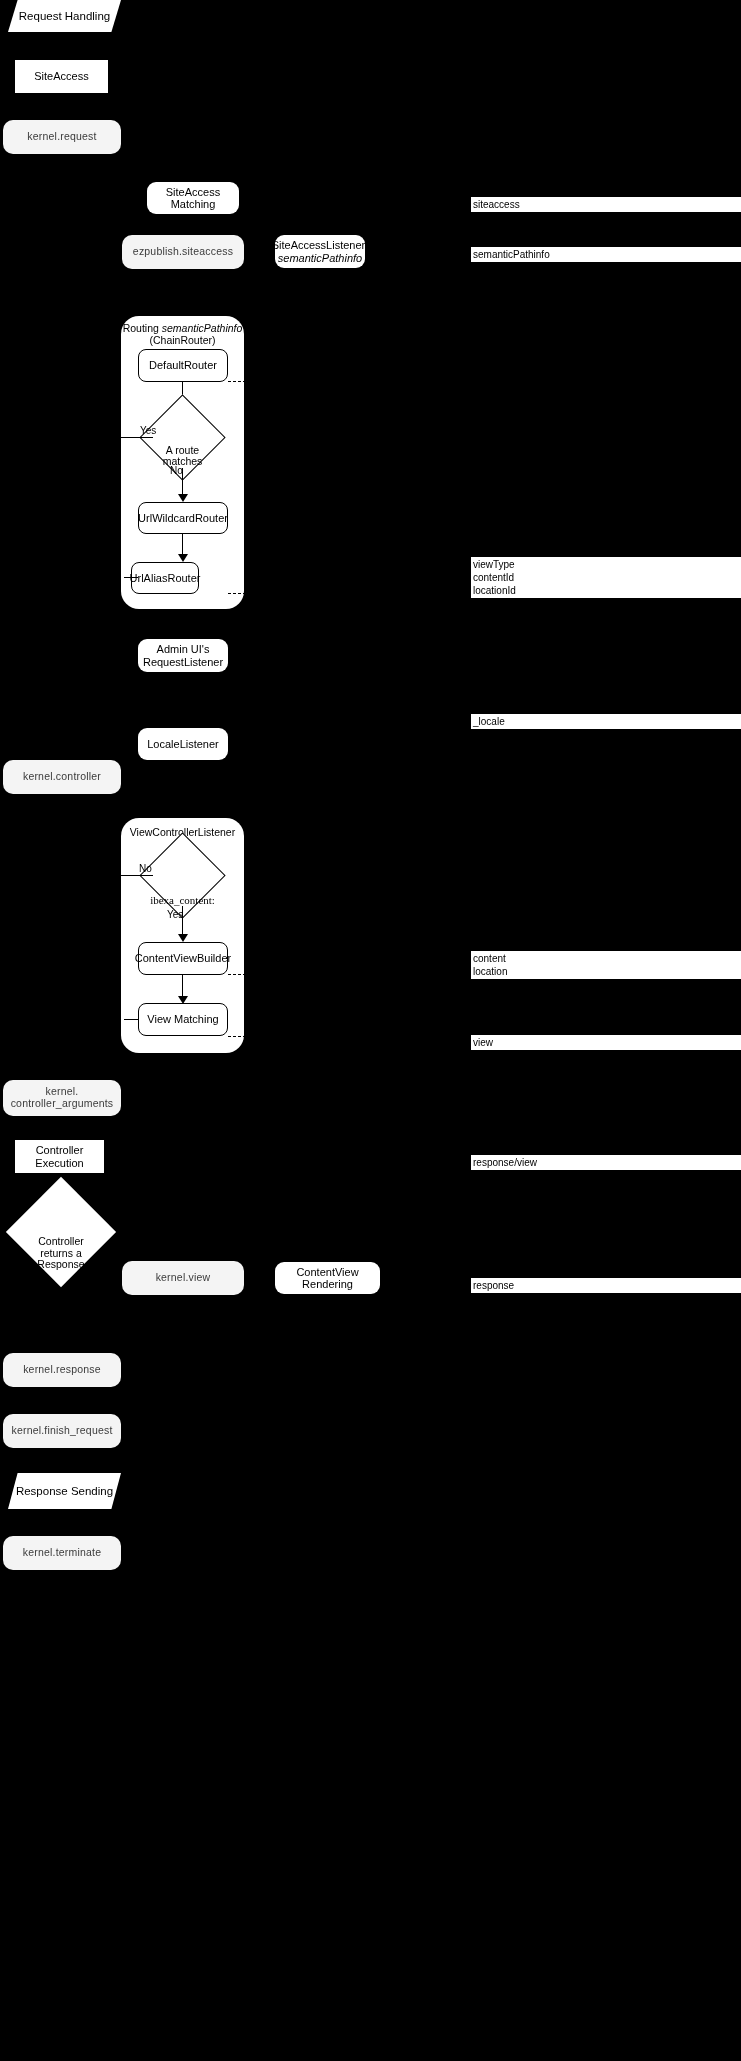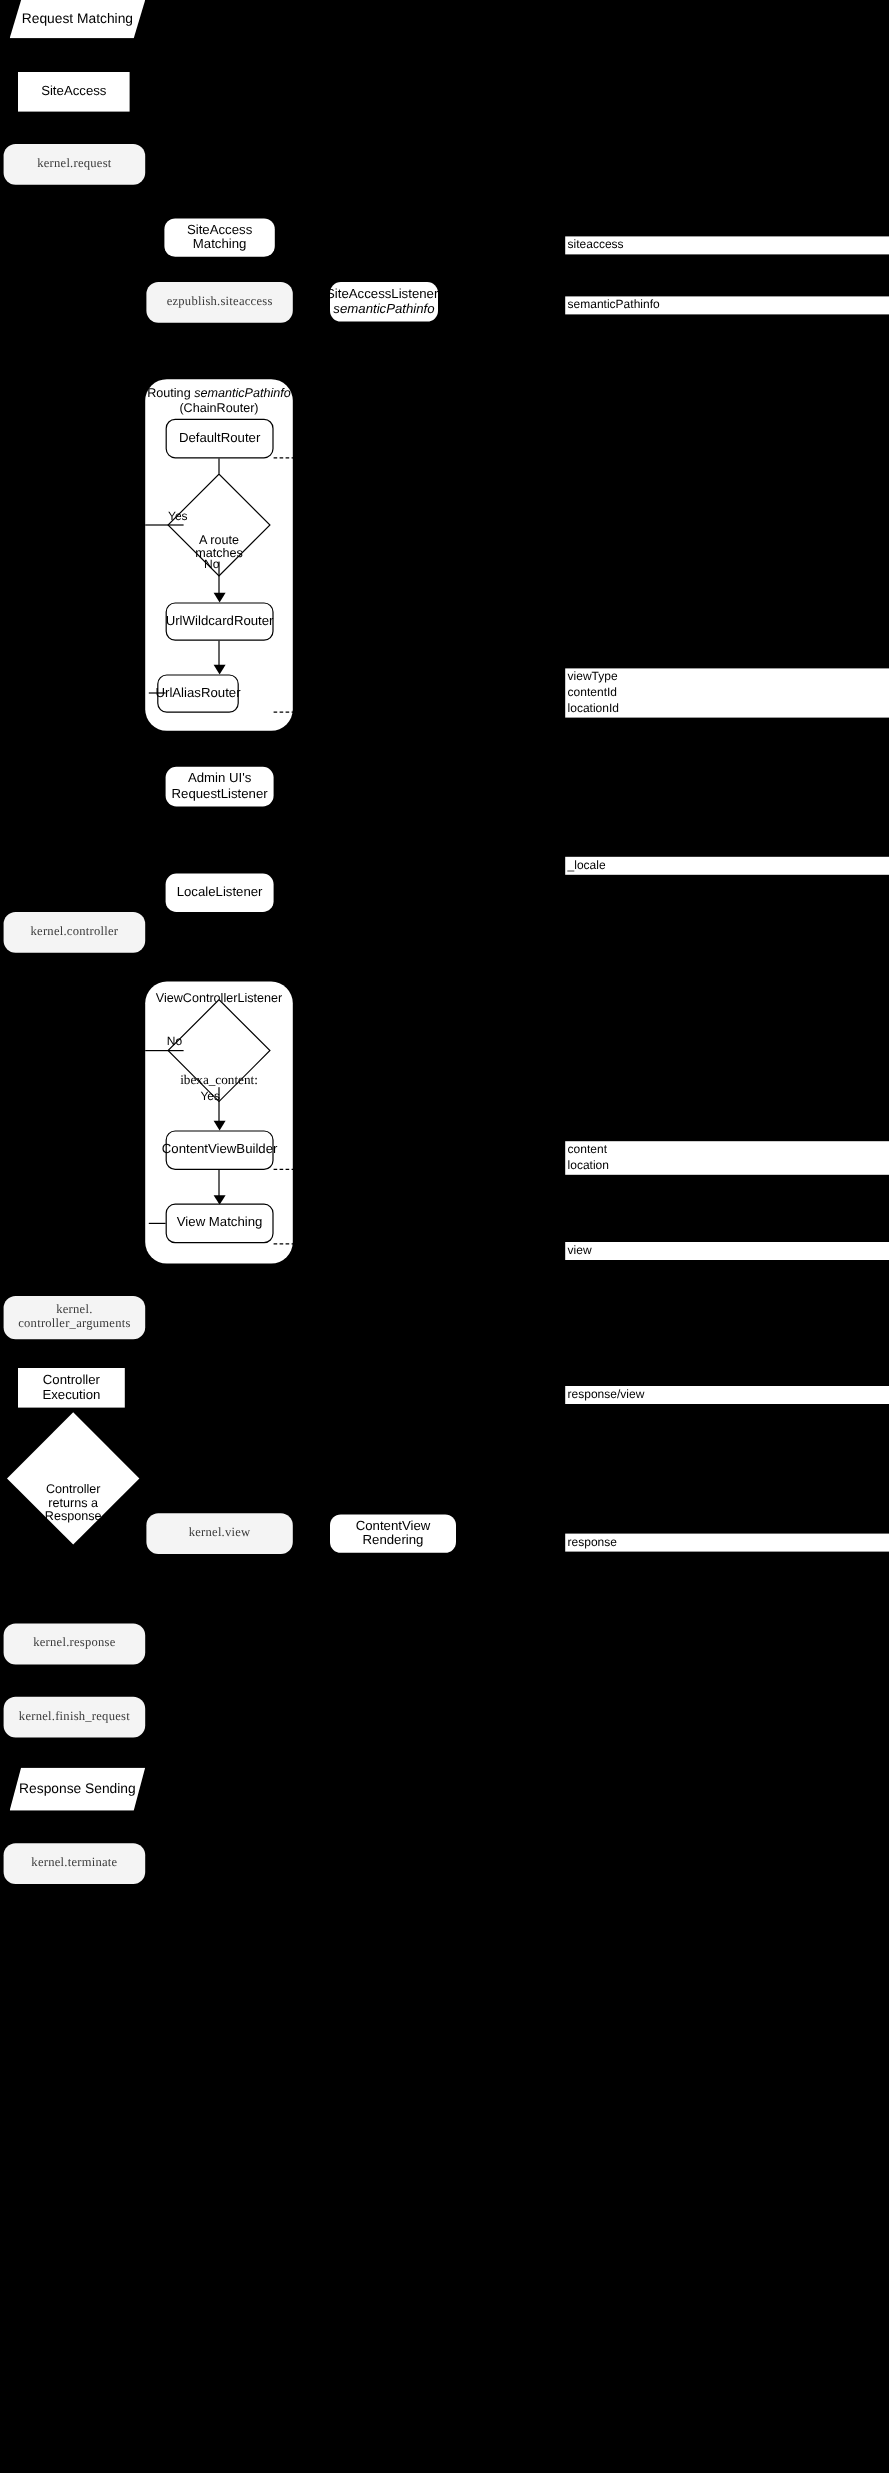--- a/index.html
+++ b/index.html
@@ -46,21 +46,21 @@
     background: #ffffff;
     border: 1.3px solid #000000;
     border-radius: 8px;
     font-size: 11px;
   }
 
   
   .event {
     background: #f4f4f4;
     border-radius: 10px;
-    font-family: Liberation Serif, serif;
+    font-family: Liberation Sans, sans-serif;
     font-size: 10.5px;
     color: #3b3b3b;
     letter-spacing: 0.2px;
   }
 
   
   .banner {
     background: #ffffff;
     font-size: 11.5px;
     clip-path: polygon(8.5% 0%, 100% 0%, 91.5% 100%, 0% 100%);
@@ -162,32 +162,32 @@
     z-index: 4;
   }
   .italic { font-style: italic; }
 </style>
 </head>
 <body>
 
 <div id="canvas">
 
   <div class="node banner" style="left:8px; top:0px; width:113px; height:32px;">
-    <span>Request Matching</span>
+    <span>Request Handling</span>
   </div>
 
   <div class="node rect" style="left:15px; top:60px; width:93px; height:33px;">
     <span>SiteAccess</span>
   </div>
 
   <div class="node event" style="left:3px; top:120px; width:118px; height:34px;">
     <span>kernel.request</span>
   </div>
 
-  <div class="node rounded" style="left:137px; top:182px; width:92px; height:32px;">
+  <div class="node rounded" style="left:147px; top:182px; width:92px; height:32px;">
     <span>SiteAccess Matching</span>
   </div>
 
   <div class="node event" style="left:122px; top:235px; width:122px; height:34px;">
     <span>ezpublish.siteaccess</span>
   </div>
 
   <div class="node rounded" style="left:275px; top:235px; width:90px; height:33px; flex-direction:column;">
     <span>SiteAccessListener:</span>
     <span class="italic">semanticPathinfo</span>

